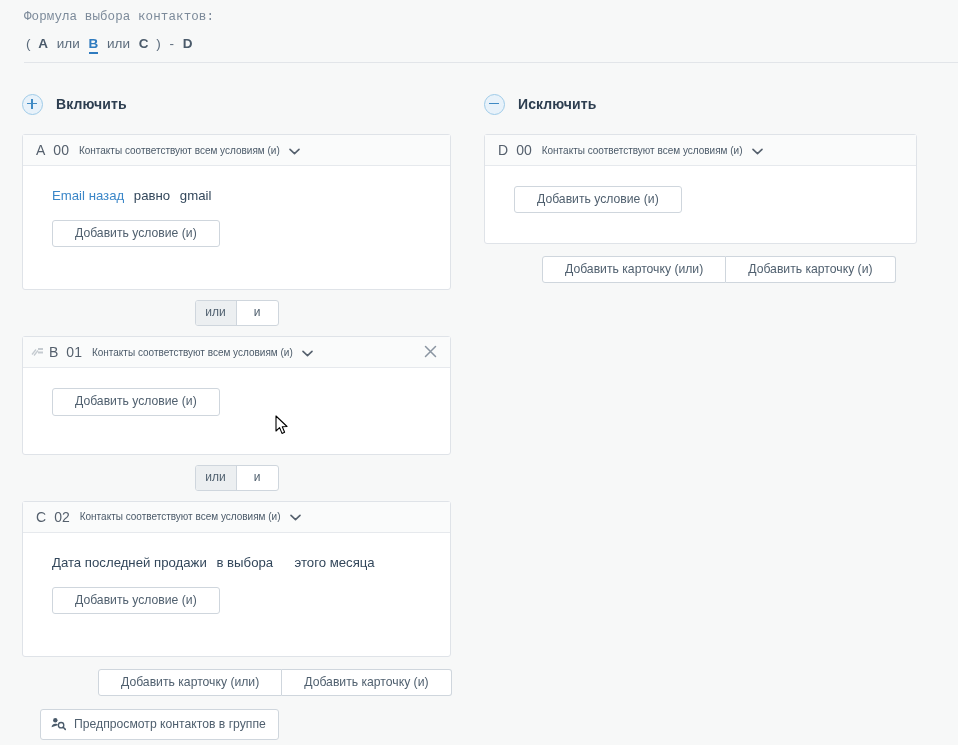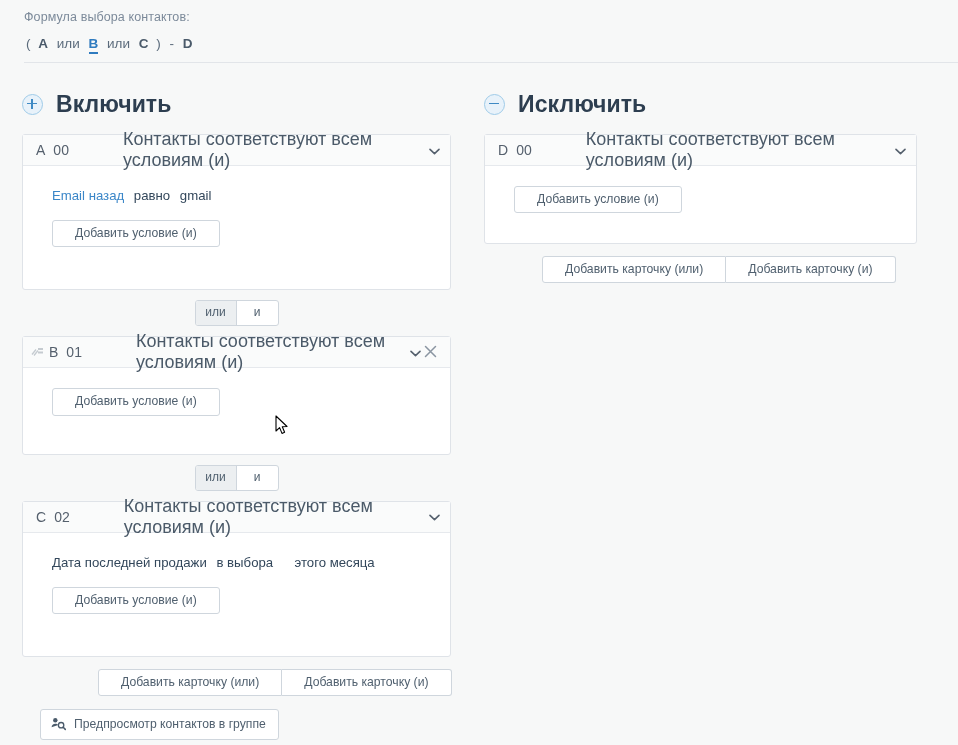--- a/index.html
+++ b/index.html
@@ -13,20 +13,21 @@
     overflow: hidden;
     position: relative;
   }
 
   
   .formula-block { padding: 10px 0 0 24px; }
   .formula-label {
     font-size: 12.5px;
     color: #7c8a9a;
     letter-spacing: .1px;
+    font-family: Liberation Mono, monospace;
   }
   .formula-expr {
     margin-top: 12px;
     font-size: 13.5px;
     color: #5b6b7c;
     white-space: nowrap;
   }
   .formula-expr .tok {
     font-weight: bold;
     color: #4a5a6a;
@@ -79,21 +80,21 @@
   .circ-icon.plus::before {
     left: 4px; top: 8.2px; width: 10px; height: 1.6px;
   }
   .circ-icon.plus::after {
     top: 4px; left: 8.2px; height: 10px; width: 1.6px;
   }
   .circ-icon.minus::before {
     left: 4px; top: 8.2px; width: 10px; height: 1.6px;
   }
   .section-title {
-    font-size: 23px;
+    font-size: 14px;
     font-weight: bold;
     color: #2d3e50;
     letter-spacing: .1px;
   }
 
   
   .card {
     width: 429px;
     background: #ffffff;
     border: 1px solid #dfe3e8;
@@ -123,22 +124,21 @@
     font-size: 14px;
     margin-right: 8px;
   }
   .card-index {
     color: #55606d;
     font-size: 14px;
     margin-right: 10px;
   }
   .card-rule {
     color: #4b5a69;
-    font-size: 18px;
-    margin-left: 44px;
+    font-size: 10px;
   }
   .head-chevron {
     margin-left: 9px;
     color: #55606d;
     display: inline-block;
   }
   .card-close {
     margin-left: auto;
     color: #8a95a1;
     font-size: 15px;

